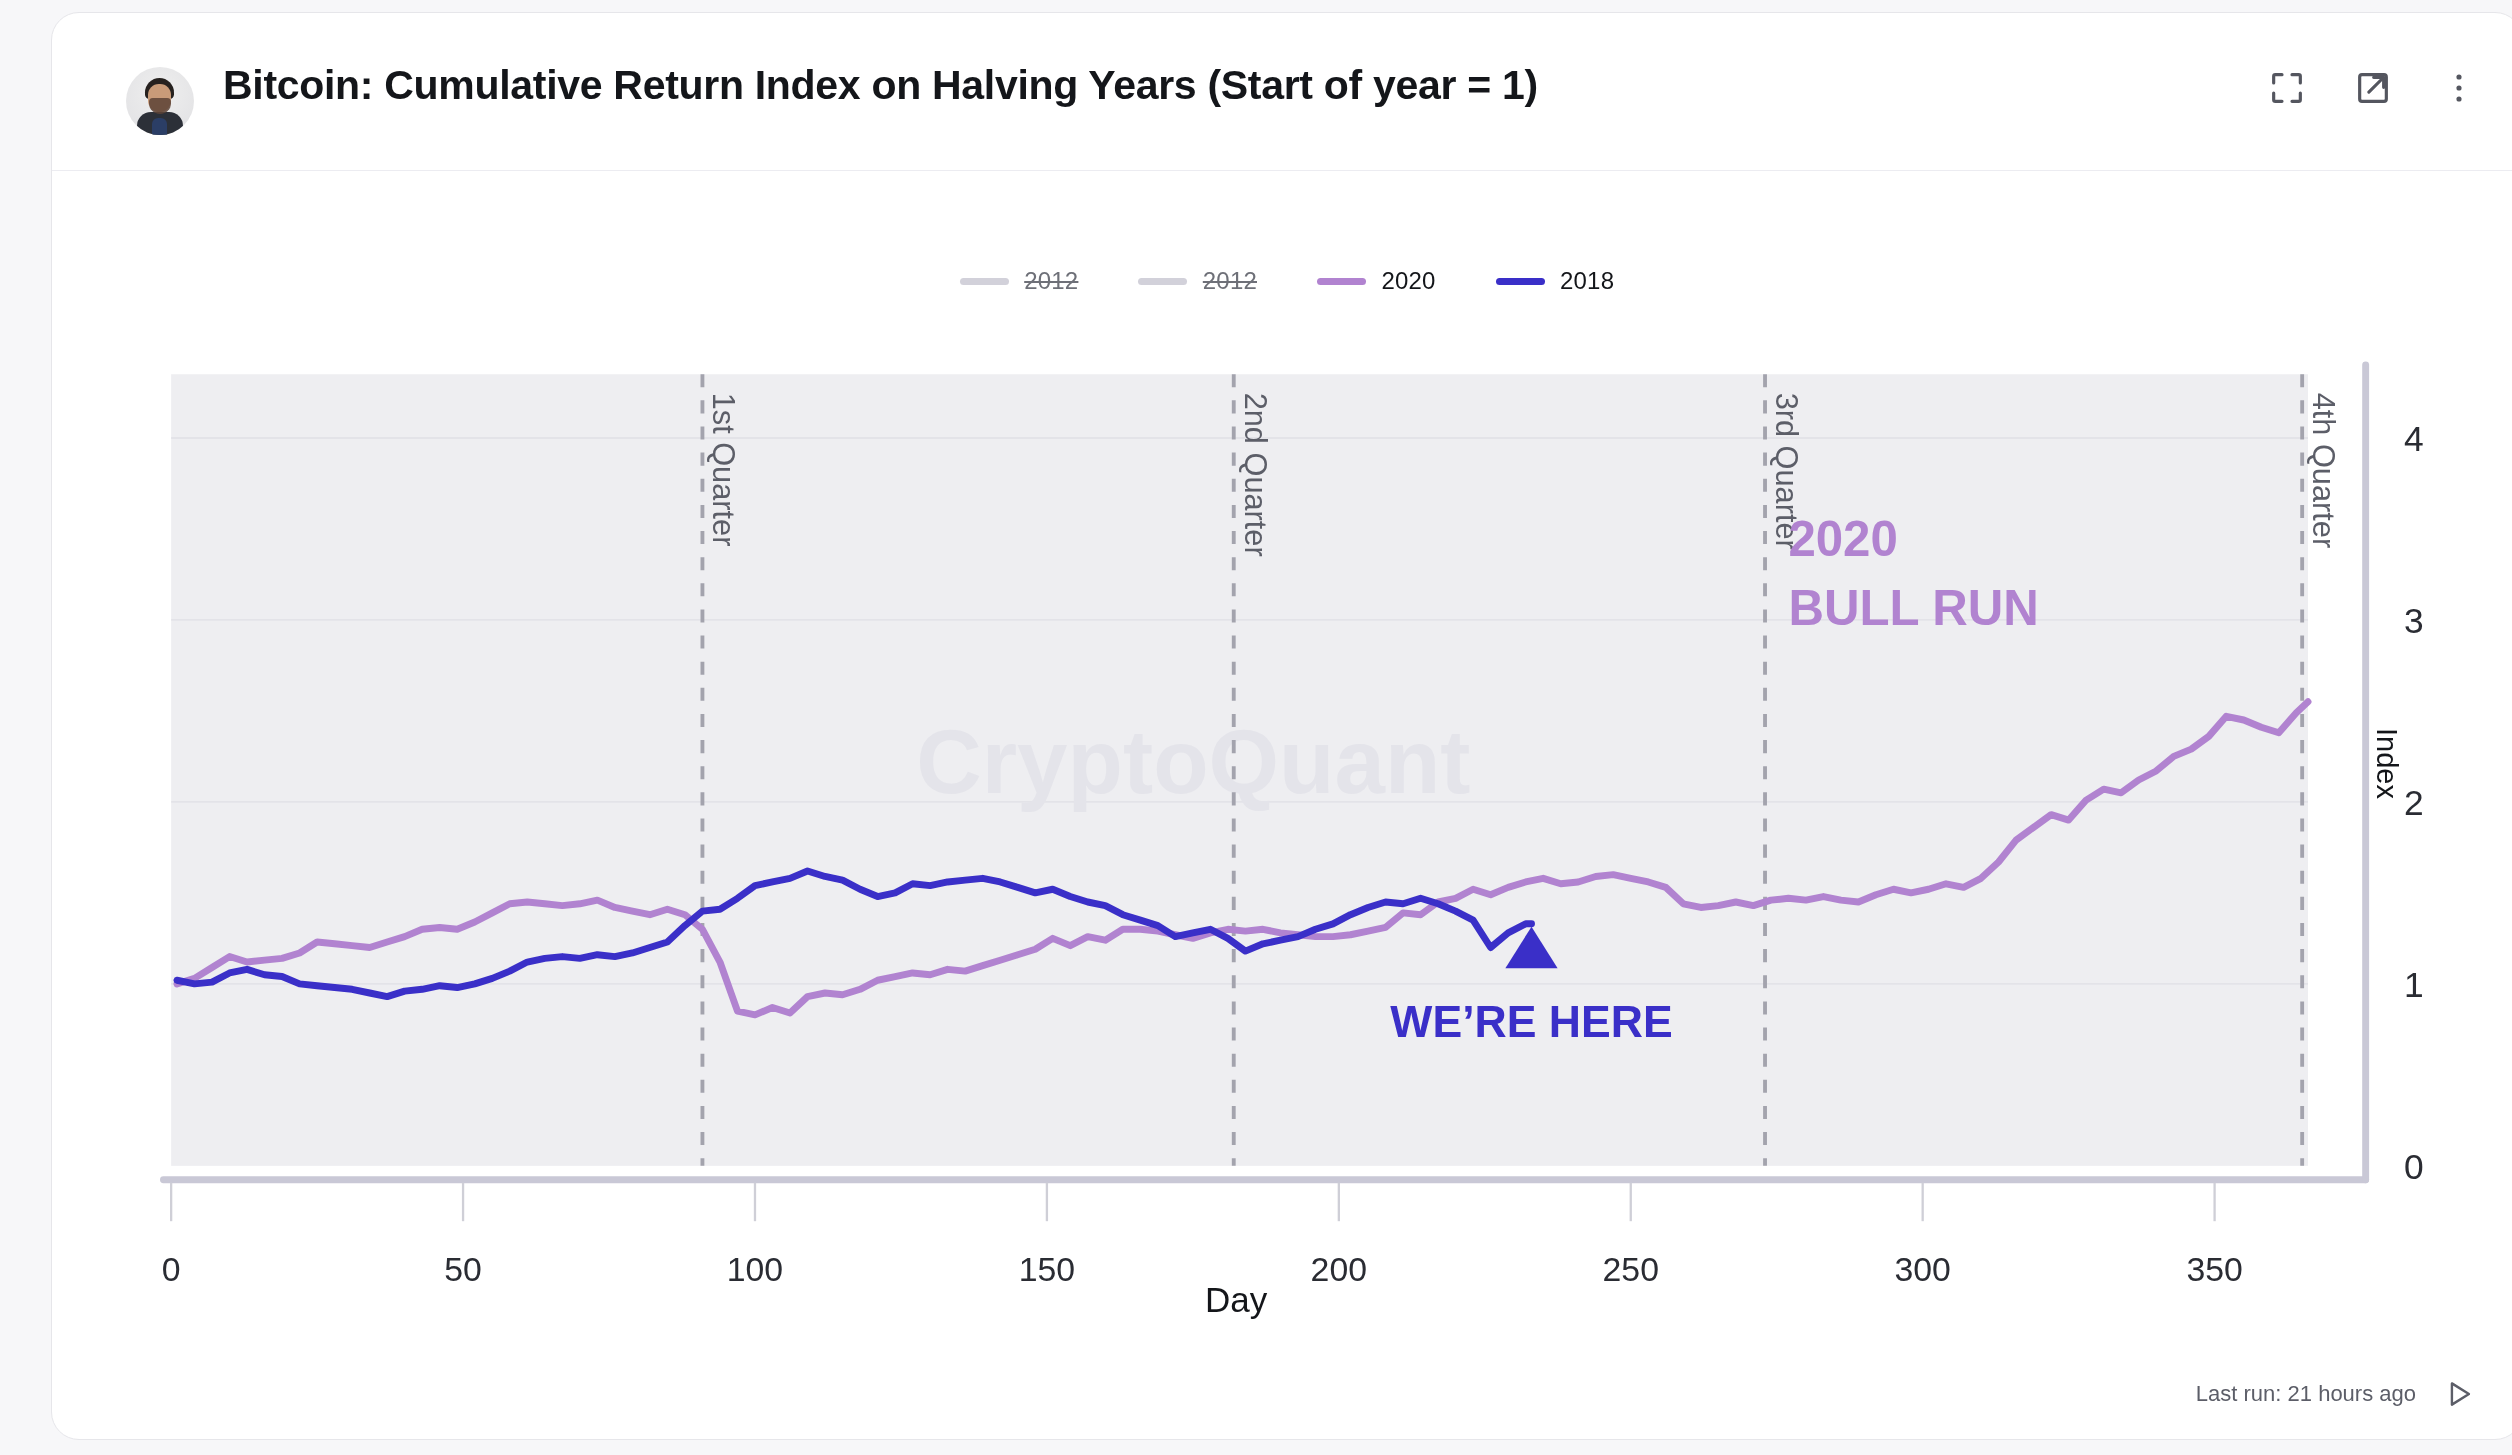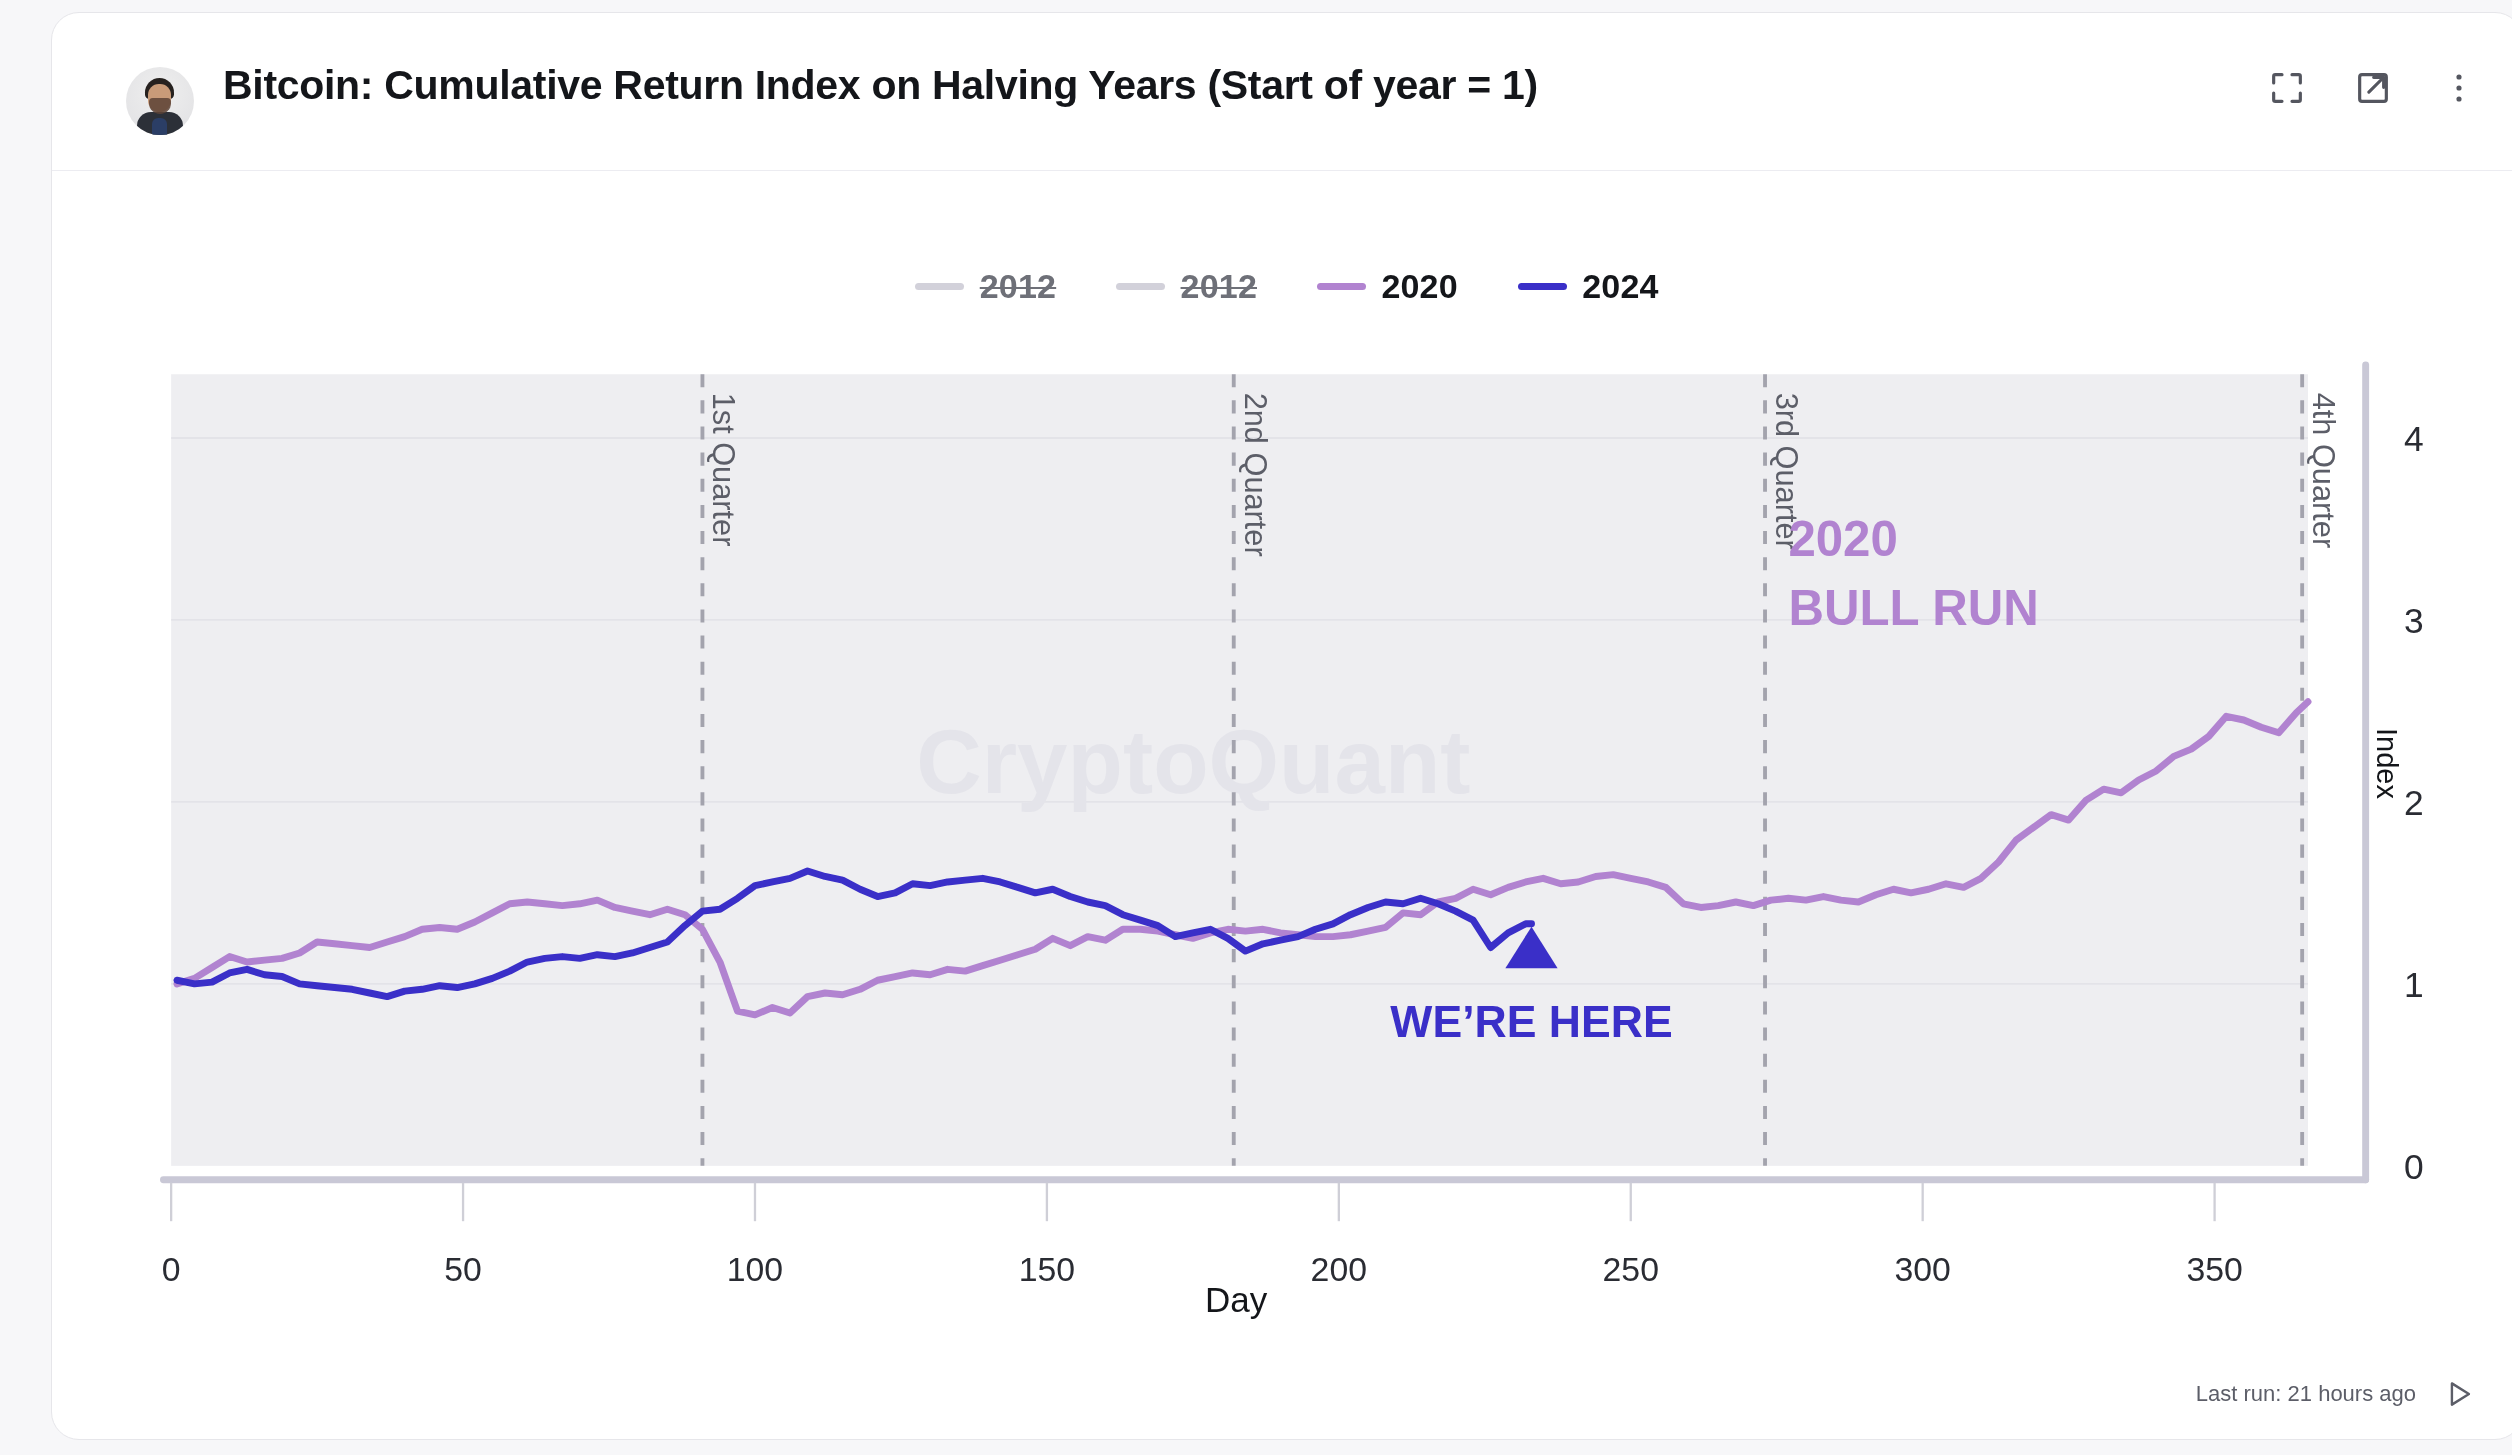--- a/index.html
+++ b/index.html
@@ -59,21 +59,21 @@
   .hdr-icons{position:absolute;right:43px;top:55px;display:flex;align-items:center;gap:46px;}
   .hdr-icon{width:40px;height:40px;display:block;color:#54565f;cursor:pointer;}
   .hdr-icon svg{width:100%;height:100%;display:block;}
   
   .legend{
     position:absolute;left:0;top:254px;width:100%;
     display:flex;justify-content:center;align-items:center;gap:60px;
   }
   .legend-item{display:flex;align-items:center;gap:15.4px;cursor:pointer;}
   .legend-swatch{width:49px;height:7px;border-radius:3.8px;display:block;}
-  .legend-label{font-size:34px;color:#14161a;letter-spacing:0.2px;font-weight:bold;}
+  .legend-label{font-size:24px;color:#14161a;letter-spacing:0.2px;}
   .legend-item.off .legend-label{color:#6e7078;text-decoration:line-through;text-decoration-thickness:2.3px;}
   
   .plot-wrap{position:absolute;left:0;top:0;width:100%;height:100%;}
   .plot-svg{position:absolute;left:0;top:0;width:2472px;height:1428px;}
   .axis-label-y{
     position:absolute;left:2351px;top:715px;
     font-size:29px;color:#14161a;
     transform:rotate(90deg);transform-origin:left top;white-space:nowrap;
   }
   .axis-label-x{
@@ -132,21 +132,21 @@
     <div class="legend-item off">
       <span class="legend-swatch" style="background:#d2d1da"></span>
       <span class="legend-label">2012</span>
     </div>
     <div class="legend-item">
       <span class="legend-swatch" style="background:#b183d0"></span>
       <span class="legend-label">2020</span>
     </div>
     <div class="legend-item">
       <span class="legend-swatch" style="background:#3a2fc8"></span>
-      <span class="legend-label">2024</span>
+      <span class="legend-label">2018</span>
     </div>
   </div>
 
   <div class="plot-wrap">
     <svg class="plot-svg" id="plot" viewBox="0 0 3216 1858" preserveAspectRatio="none">
         <rect x="155" y="470" width="2780" height="1030" fill="#eeeef1"></rect>
         <line x1="155" y1="1263.2183908045977" x2="2935" y2="1263.2183908045977" stroke="#e3e3e8" stroke-width="2.5"></line>
         <line x1="155" y1="1026.4367816091954" x2="2935" y2="1026.4367816091954" stroke="#e3e3e8" stroke-width="2.5"></line>
         <line x1="155" y1="789.655172413793" x2="2935" y2="789.655172413793" stroke="#e3e3e8" stroke-width="2.5"></line>
         <line x1="155" y1="552.8735632183907" x2="2935" y2="552.8735632183907" stroke="#e3e3e8" stroke-width="2.5"></line>

